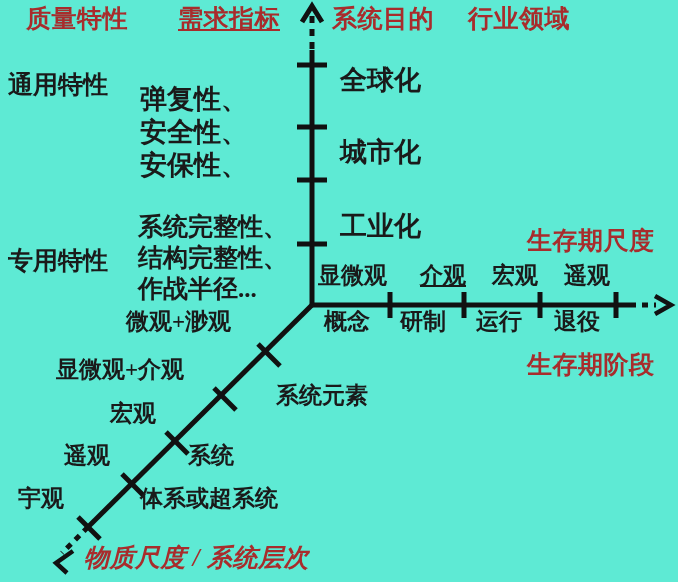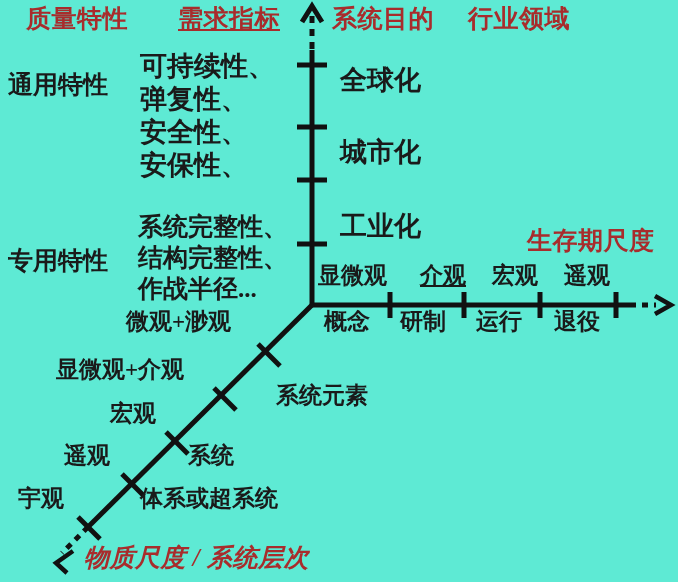--- a/index.html
+++ b/index.html
@@ -91,21 +91,20 @@
   </svg>
 
   <div class="abs red hdr" style="left:26px; top:6px;">质量特性</div>
   <div class="abs red hdr" style="left:178px; top:6px;text-decoration:underline;">需求指标</div>
   <div class="abs red hdr" style="left:332px; top:6px;">系统目的</div>
   <div class="abs red hdr" style="left:468px; top:6px;">行业领域</div>
 
   <div class="abs blk lbl-md" style="left:8px; top:72px;">通用特性</div>
   <div class="abs blk lbl-md" style="left:8px; top:248px;">专用特性</div>
 
-  <div class="abs blk lbl-lg" style="left:140px; top:52px;">可持续性、</div>
   <div class="abs blk lbl-lg" style="left:140px; top:85px;">弹复性、</div>
   <div class="abs blk lbl-lg" style="left:140px; top:118px;">安全性、</div>
   <div class="abs blk lbl-lg" style="left:140px; top:151px;">安保性、</div>
 
   <div class="abs blk lbl-md" style="left:138px; top:214px;">系统完整性、</div>
   <div class="abs blk lbl-md" style="left:138px; top:245px;">结构完整性、</div>
   <div class="abs blk lbl-md" style="left:138px; top:276px;">作战半径...</div>
 
   <div class="abs blk lbl-lg" style="left:340px; top:66px;">全球化</div>
   <div class="abs blk lbl-lg" style="left:340px; top:138px;">城市化</div>
@@ -115,20 +114,21 @@
   <div class="abs blk lbl-sm" style="left:420px; top:264px;text-decoration:underline;">介观</div>
   <div class="abs blk lbl-sm" style="left:492px; top:264px;">宏观</div>
   <div class="abs blk lbl-sm" style="left:564px; top:264px;">遥观</div>
 
   <div class="abs blk lbl-sm" style="left:324px; top:310px;">概念</div>
   <div class="abs blk lbl-sm" style="left:400px; top:310px;">研制</div>
   <div class="abs blk lbl-sm" style="left:476px; top:310px;">运行</div>
   <div class="abs blk lbl-sm" style="left:554px; top:310px;">退役</div>
 
   <div class="abs red hdr" style="left:527px; top:228px;">生存期尺度</div>
+  <div class="abs red hdr" style="left:527px; top:352px;">生存期阶段</div>
 
   <div class="abs blk lbl-sm" style="left:126px; top:310px;">微观+渺观</div>
   <div class="abs blk lbl-sm" style="left:56px; top:358px;">显微观+介观</div>
   <div class="abs blk lbl-sm" style="left:110px; top:402px;">宏观</div>
   <div class="abs blk lbl-sm" style="left:64px; top:444px;">遥观</div>
   <div class="abs blk lbl-sm" style="left:18px; top:487px;">宇观</div>
 
   <div class="abs blk lbl-sm" style="left:276px; top:358px;margin-top:26px;">系统元素</div>
   <div class="abs blk lbl-sm" style="left:188px; top:444px;">系统</div>
   <div class="abs blk lbl-sm" style="left:140px; top:487px;">体系或超系统</div>

